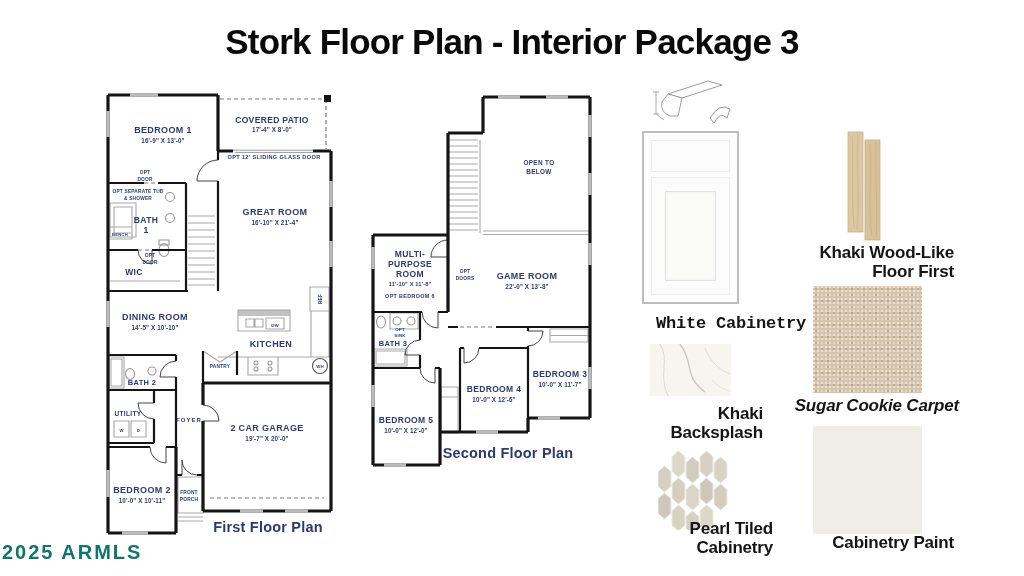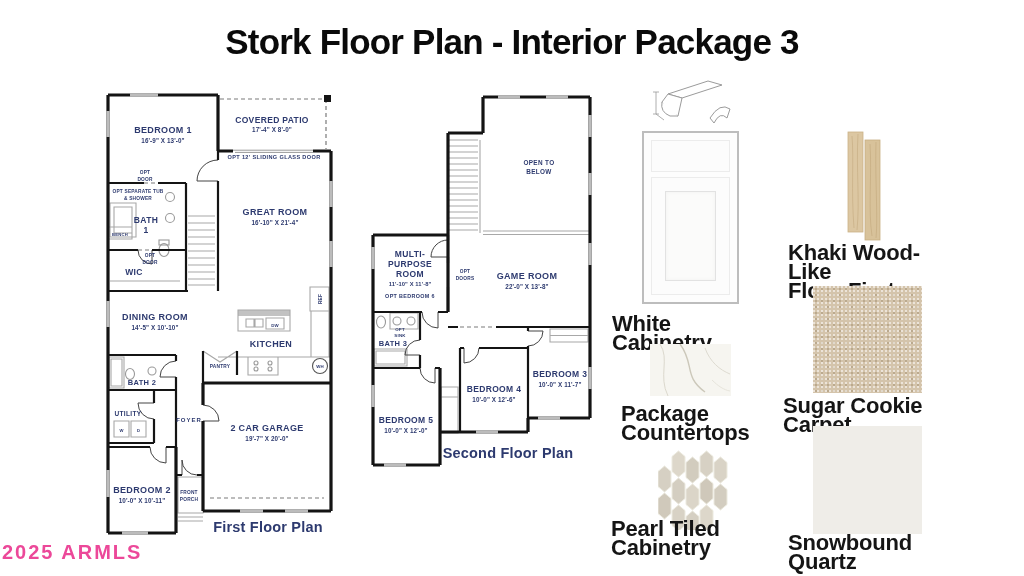--- a/index.html
+++ b/index.html
@@ -28,30 +28,30 @@
   #cabinet .door{position:absolute;left:7px;top:44px;right:7px;bottom:7px;
            border:1px solid #ececec;background:#fcfcfc;}
   #cabinet .panel{position:absolute;left:13px;top:13px;right:13px;bottom:13px;
            border:1.5px solid #e2e2e2;background:#fbfbfa;box-shadow:inset 0 0 4px rgba(0,0,0,0.04);}
   #carpet{left:813px;top:286px;width:109px;height:107px;background:#d4c4ab;
           background-image:
             radial-gradient(circle at 1px 1px, rgba(255,255,255,0.55) 1px, transparent 1.5px),
             radial-gradient(circle at 3px 3px, rgba(140,118,88,0.35) 1px, transparent 1.5px);
           background-size:4px 4px,6px 6px;}
   #snowbound{left:813px;top:426px;width:109px;height:108px;background:#efede8;}
-  .swlabel{position:absolute;text-align:left;font-weight:700;color:#151515;
-           font-size:22px;line-height:19px;letter-spacing:-0.2px;}
-  #lab-cab{left:612px;top:314px;width:162px;}
+  .swlabel{position:absolute;text-align:right;font-weight:700;color:#151515;
+           font-size:17px;line-height:19px;letter-spacing:-0.2px;}
+  #lab-cab{left:644px;top:314px;width:162px;font-family:Liberation Mono, monospace;}
   #lab-quartz{left:621px;top:404px;width:142px;}
   #lab-pearl{left:611px;top:519px;width:162px;}
   #lab-khaki{left:788px;top:243px;width:166px;}
-  #lab-carpet{left:783px;top:396px;width:176px;}
+  #lab-carpet{left:783px;top:396px;width:176px;font-style:italic;}
   #lab-paint{left:788px;top:533px;width:166px;}
   .watermark{position:absolute;left:2px;top:541px;font-size:20px;font-weight:600;
-             color:#ec4899;letter-spacing:2px;}
+             color:#0f766e;letter-spacing:2px;}
 </style>
 </head>
 <body>
 
 <div class="title">Stork Floor Plan - Interior Package 3</div>
 
 <svg id="plan1" class="plan" width="245" height="475" viewBox="0 0 245 475">
 
   <path d="M120,14 H226 M226,14 V64 M44,98 H58 M38,165 H52 M110,413 H224" stroke="#7a7a7a" stroke-width="1.2" stroke-dasharray="4,3" fill="none"></path>
   <rect x="224" y="10" width="7" height="7" fill="#141414"></rect>
@@ -215,22 +215,22 @@
 <div id="lab-cab" class="swlabel">White Cabinetry</div>
 
 <svg class="swatch" style="left:650px;top:344px" width="81" height="52" viewBox="0 0 81 52">
   <rect x="0" y="0" width="81" height="52" fill="#f6f5f0"></rect>
   <path d="M10,0 C20,15 8,32 18,52" stroke="#dbd8cd" stroke-width="1" fill="none"></path>
   <path d="M30,0 C45,20 33,32 55,48" stroke="#ccc8ba" stroke-width="1.4" fill="none"></path>
   <path d="M55,4 C60,18 70,26 80,30" stroke="#dedbd1" stroke-width="1" fill="none"></path>
   <path d="M62,36 C68,42 74,46 80,47" stroke="#e2dfd6" stroke-width="0.8" fill="none"></path>
 </svg>
 <div id="lab-quartz" class="swlabel">
-  <span>Package</span><br>
-  <span>Countertops</span>
+  <span>Khaki</span><br>
+  <span>Backsplash</span>
 </div>
 
 <svg class="swatch" style="left:658px;top:450px" width="70" height="80" viewBox="0 0 70 80">
   <g stroke="#eceadf" stroke-width="1">
     <path d="M6.5,16 l6.5,5.5 v15 l-6.5,5.5 l-6.5,-5.5 v-15 z" fill="#d6d0c3"></path>
     <path d="M6.5,43 l6.5,5.5 v15 l-6.5,5.5 l-6.5,-5.5 v-15 z" fill="#d0c9bb"></path>
     <path d="M20.5,1 l6.5,5.5 v15 l-6.5,5.5 l-6.5,-5.5 v-15 z" fill="#ddd7ca"></path>
     <path d="M20.5,28 l6.5,5.5 v15 l-6.5,5.5 l-6.5,-5.5 v-15 z" fill="#d4cec1"></path>
     <path d="M20.5,55 l6.5,5.5 v15 l-6.5,5.5 l-6.5,-5.5 v-15 z" fill="#d8d2c5"></path>
     <path d="M34.5,7 l6.5,5.5 v15 l-6.5,5.5 l-6.5,-5.5 v-15 z" fill="#d2ccbe"></path>
@@ -260,15 +260,15 @@
 </svg>
 <div id="lab-khaki" class="swlabel">
   <span>Khaki Wood-Like</span><br>
   <span>Floor First</span>
 </div>
 
 <div id="carpet" class="swatch"></div>
 <div id="lab-carpet" class="swlabel">Sugar Cookie Carpet</div>
 
 <div id="snowbound" class="swatch"></div>
-<div id="lab-paint" class="swlabel">Snowbound Quartz</div>
+<div id="lab-paint" class="swlabel">Cabinetry Paint</div>
 
 <div class="watermark">2025 ARMLS</div>
 
 </body></html>

